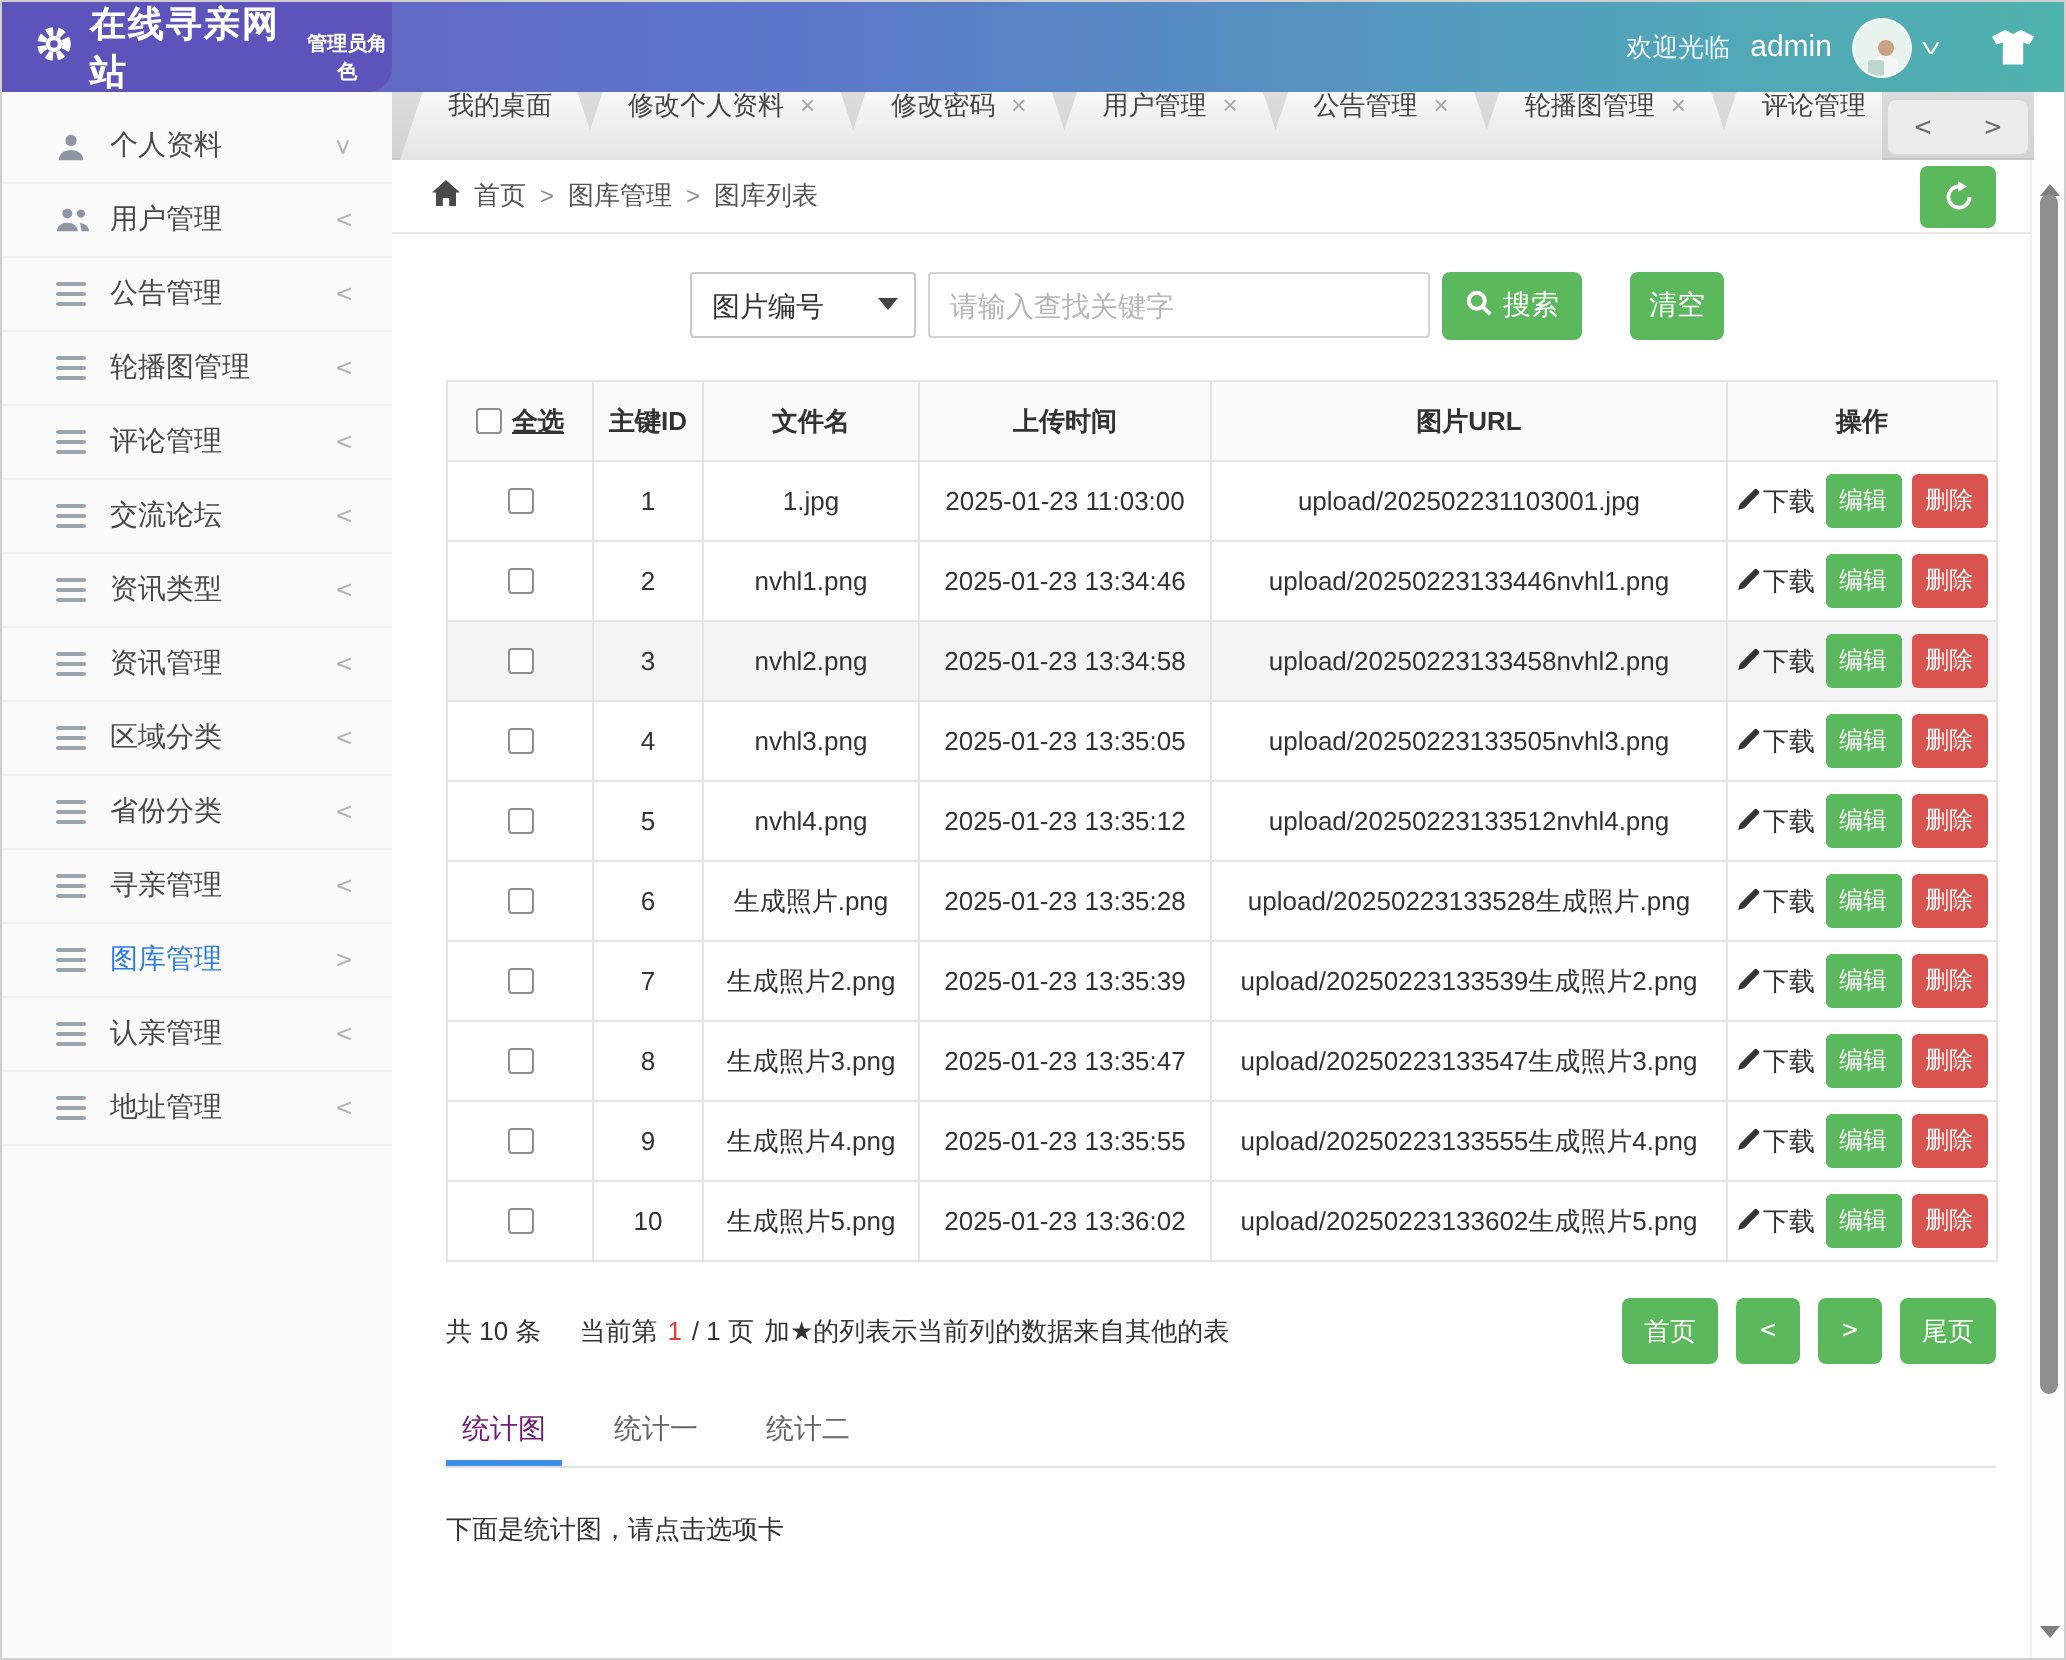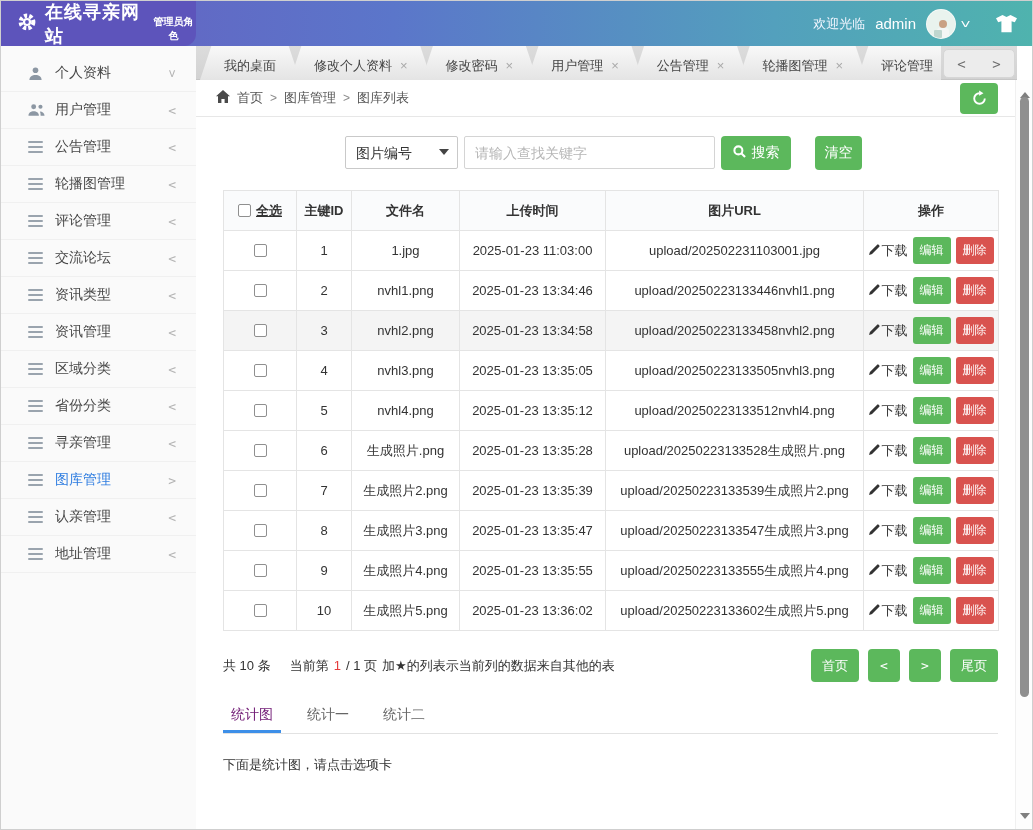--- a/index.html
+++ b/index.html
@@ -33,21 +33,21 @@
   .side-handle::after { content:""; position:absolute; left:3px; top:20px; border:6px solid transparent; border-right:7px solid #9a9a9a; border-left:0; }
 
   
   .main { position:absolute; left:195px; top:45px; width:821px; height:785px; background:#fff; }
 
   
   .tabbar { position:relative; height:34px; background:linear-gradient(#dcdcdc,#d2d2d2); border-bottom:1px solid #c6c6c6; }
   .tabs-clip { position:absolute; left:4px; right:76px; top:0; height:34px; overflow:hidden; display:flex; align-items:flex-end; }
   .tab { flex:0 0 auto; height:42px; line-height:29px; padding:0 24px; margin-right:-10px;
     background:linear-gradient(#fdfdfd,#e4e4e4); color:#444; font-size:13px; cursor:pointer; white-space:nowrap;
-    clip-path:polygon(14px 0, calc(100% - 14px) 0, 100% 100%, 0 100%); display:flex; align-items:flex-end; gap:8px; }
+    clip-path:polygon(14px 0, calc(100% - 14px) 0, 100% 100%, 0 100%); display:flex; align-items:flex-start; gap:8px; }
   .tab .close { color:#a9a9a9; font-size:13px; cursor:pointer; }
   .tab-nav { position:absolute; right:2px; top:3px; width:72px; height:29px; background:#ececec; border:1px solid #d6d6d6; border-radius:5px; display:flex; }
   .tab-nav span { flex:1; display:flex; align-items:center; justify-content:center; color:#6d6d6d; font-size:14px; cursor:pointer; font-family:"DejaVu Sans Mono", monospace; }
 
   
   .crumbbar { position:relative; height:37px; background:#fff; border-bottom:1px solid #e7e7e7; display:flex; align-items:center; padding:0 20px; gap:7px; }
   .crumbbar .bc { color:#555; font-size:13px; cursor:pointer; }
   .crumbbar .sep { color:#8b8b8b; font-size:12px; }
   .refresh-btn { position:absolute; right:19px; top:3px; width:38px; height:31px; background:#5cb85c; border:none; border-radius:4px; cursor:pointer; display:flex; align-items:center; justify-content:center; }
 

